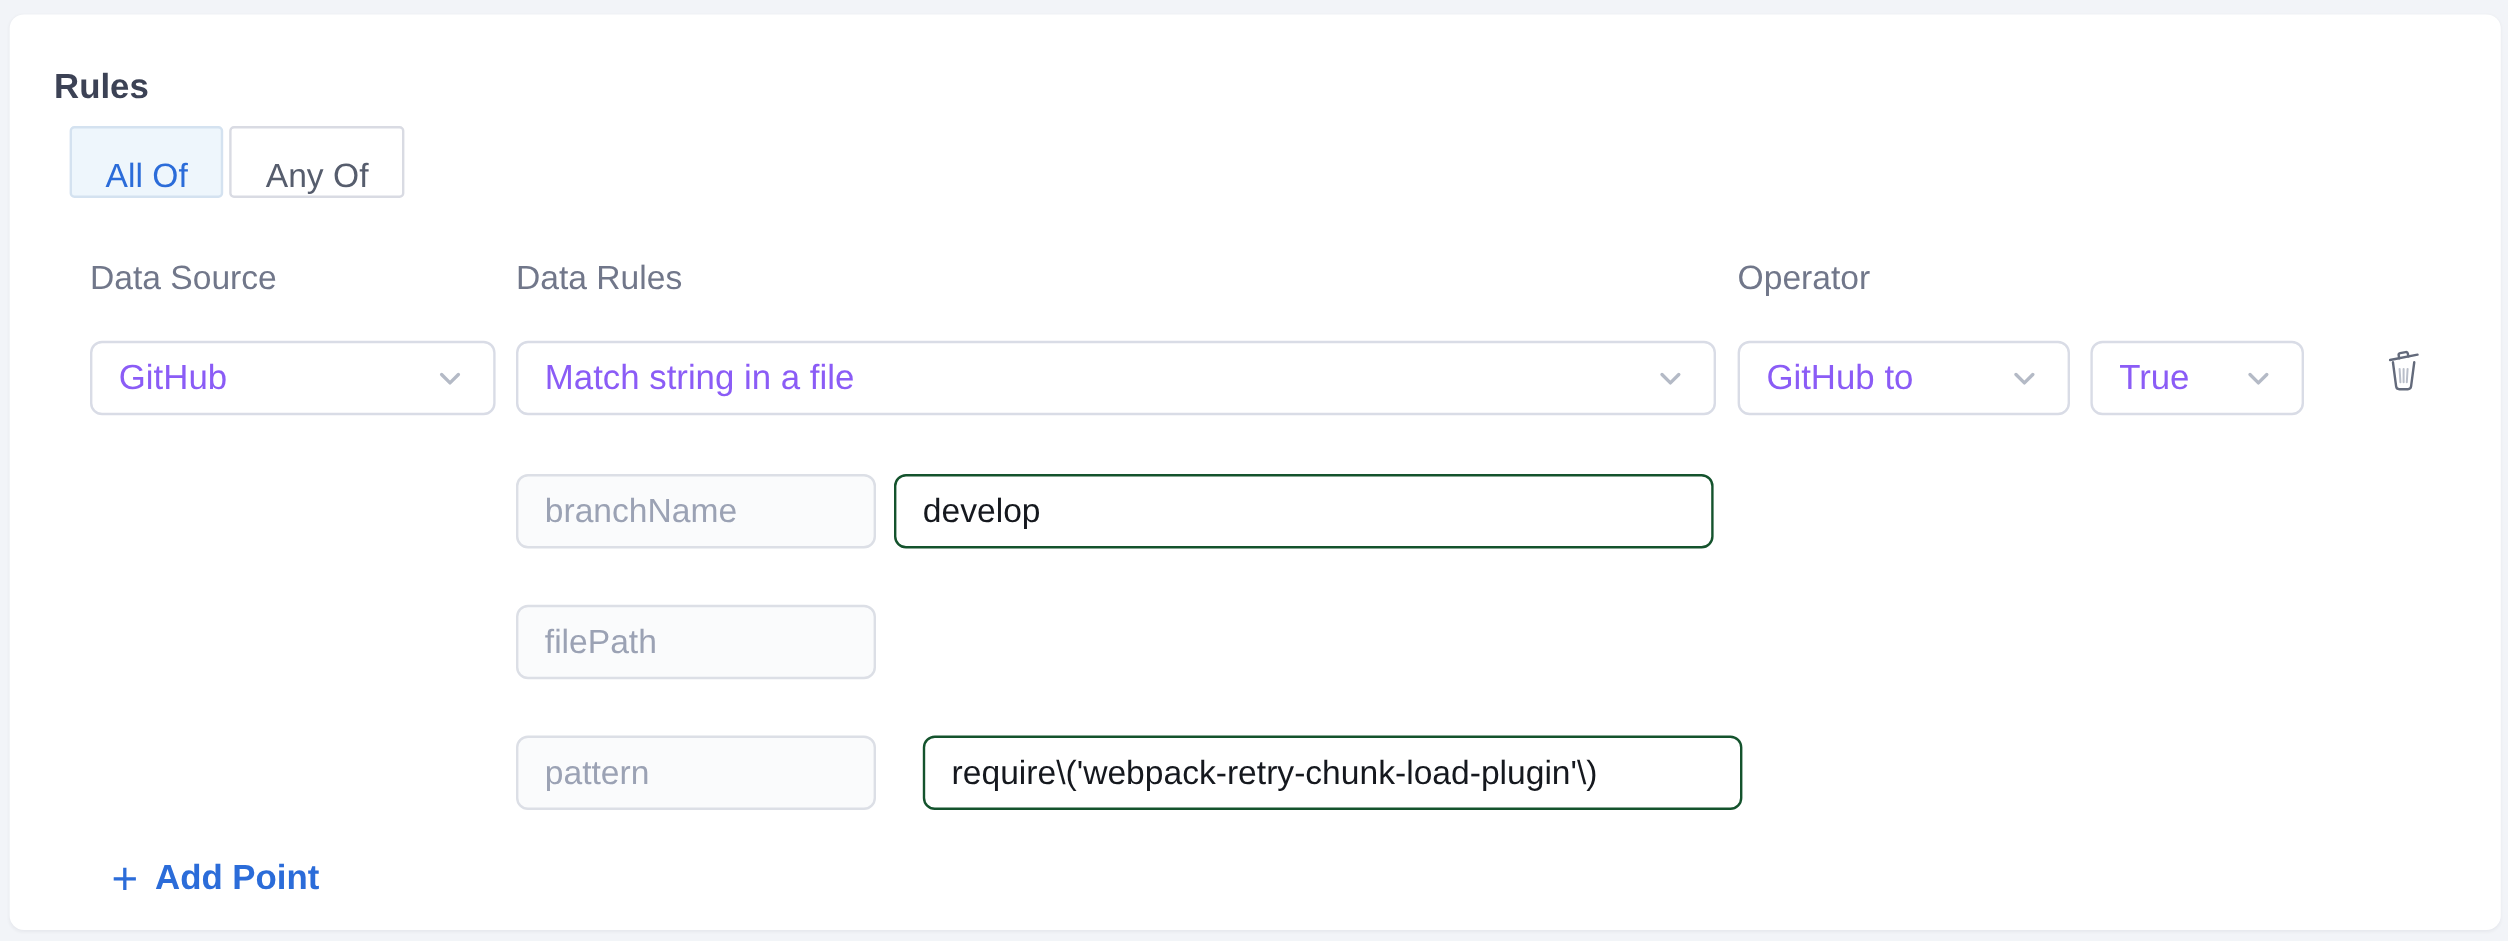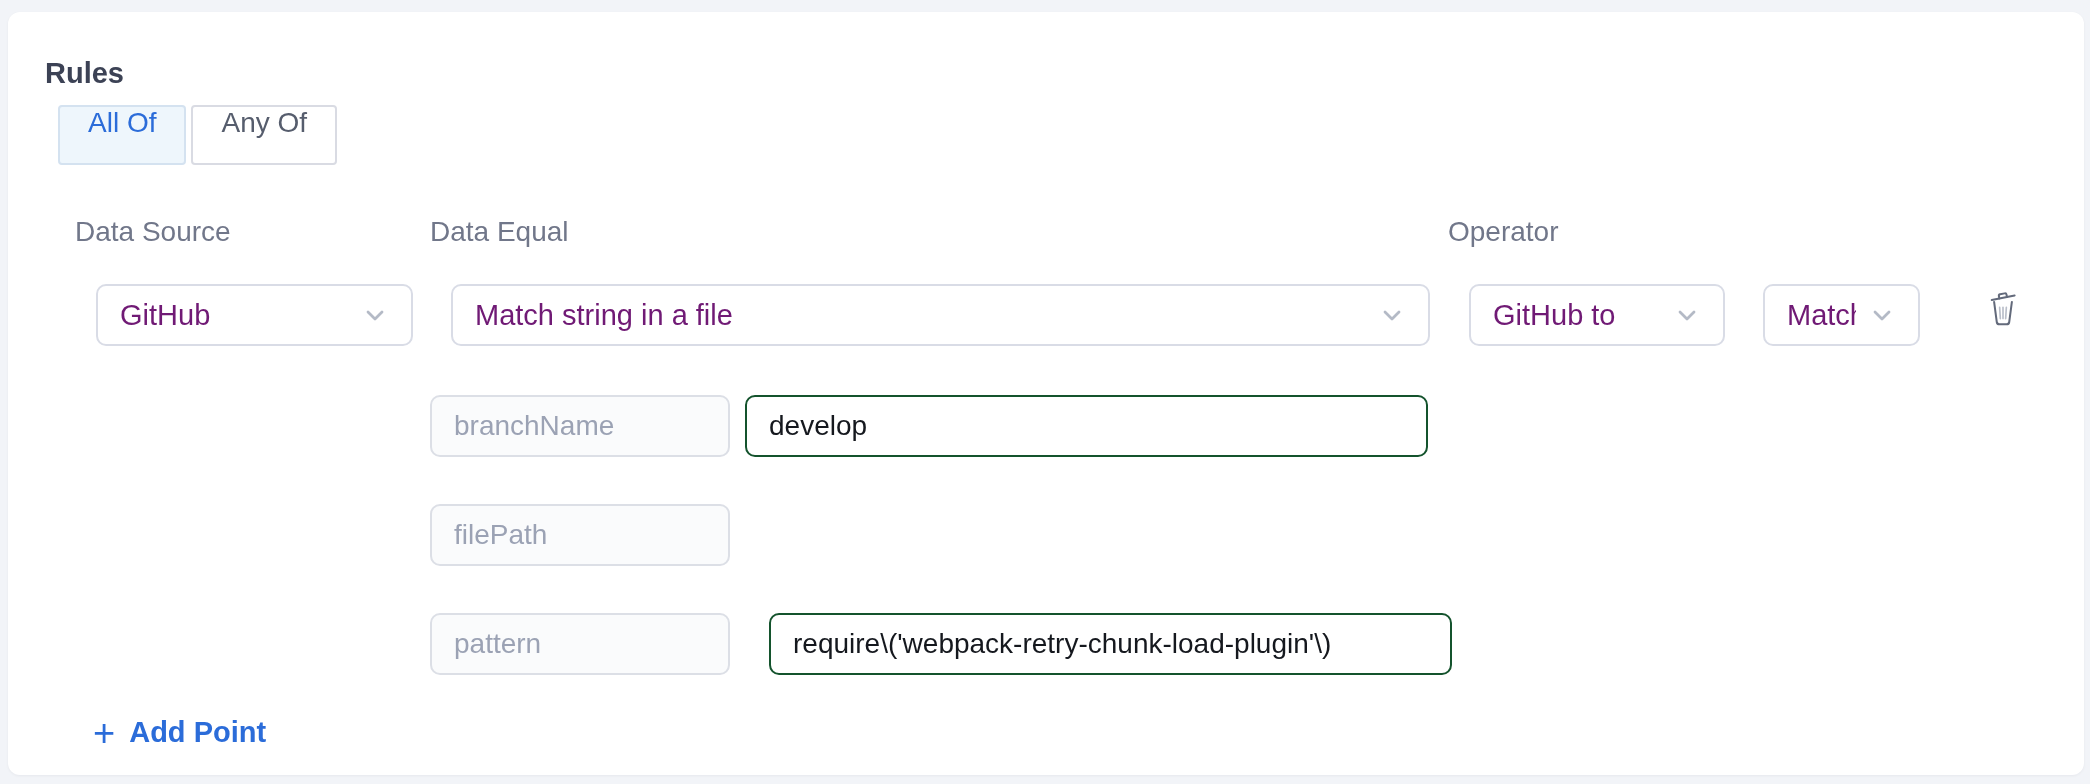--- a/index.html
+++ b/index.html
@@ -25,21 +25,21 @@
     color: #3c4255;
   }
   .segmented {
     display: flex;
     gap: 5px;
     margin: 14px 0 0 50px;
   }
   .seg-btn {
     height: 60px;
     display: flex;
-    align-items: flex-start;
+    align-items: flex-end;
     justify-content: center;
     padding: 0 28px;
     font-size: 28px;
     border-radius: 4px;
     border: 2px solid #d9dbe3;
     background: #ffffff;
     color: #565d6d;
     cursor: pointer;
     min-width: 105px;
   }
@@ -63,24 +63,23 @@
   .field-label.hidden-label { visibility: hidden; }
   .select {
     height: 62px;
     background: #ffffff;
     border: 2px solid #d9dce6;
     border-radius: 10px;
     display: flex;
     align-items: center;
     padding: 0 22px 0 22px;
     font-size: 29px;
-    color: #701a75;
+    color: #8b5cf6;
     cursor: pointer;
     position: relative;
-    margin-left: 21px;
   }
   .select .sel-value { flex: 1; white-space: nowrap; overflow: hidden; }
   .select .chev { flex: 0 0 auto; margin-left: 12px; display: flex; align-items: center; }
   .w-source { width: 338px; margin-right: 17px; }
   .w-point  { width: 1000px; margin-right: 18px; }
   .w-op     { width: 277px; margin-right: 17px; }
   .w-opval  { width: 178px; margin-right: 63px; }
   .trash-btn {
     margin-top: 69px;
     width: 40px; height: 44px;
@@ -156,21 +155,21 @@
         <span class="sel-value">GitHub</span>
         <span class="chev">
           <svg width="28" height="28" viewBox="0 0 24 24" fill="none">
               <polyline points="6,9.5 12,15.5 18,9.5" stroke="#b4bac6" stroke-width="2.4" stroke-linecap="round" stroke-linejoin="round"></polyline>
             </svg>
         </span>
       </div>
     </div>
 
     <div class="field w-point">
-      <div class="field-label">Data Equal</div>
+      <div class="field-label">Data Rules</div>
       <div class="select">
         <span class="sel-value">Match string in a file</span>
         <span class="chev">
           <svg width="28" height="28" viewBox="0 0 24 24" fill="none">
               <polyline points="6,9.5 12,15.5 18,9.5" stroke="#b4bac6" stroke-width="2.4" stroke-linecap="round" stroke-linejoin="round"></polyline>
             </svg>
         </span>
       </div>
     </div>
 
@@ -182,21 +181,21 @@
           <svg width="28" height="28" viewBox="0 0 24 24" fill="none">
               <polyline points="6,9.5 12,15.5 18,9.5" stroke="#b4bac6" stroke-width="2.4" stroke-linecap="round" stroke-linejoin="round"></polyline>
             </svg>
         </span>
       </div>
     </div>
 
     <div class="field w-opval">
       <div class="field-label hidden-label">&nbsp;</div>
       <div class="select">
-        <span class="sel-value">Match</span>
+        <span class="sel-value">True</span>
         <span class="chev">
           <svg width="28" height="28" viewBox="0 0 24 24" fill="none">
               <polyline points="6,9.5 12,15.5 18,9.5" stroke="#b4bac6" stroke-width="2.4" stroke-linecap="round" stroke-linejoin="round"></polyline>
             </svg>
         </span>
       </div>
     </div>
 
     <button class="trash-btn">
       <span>

